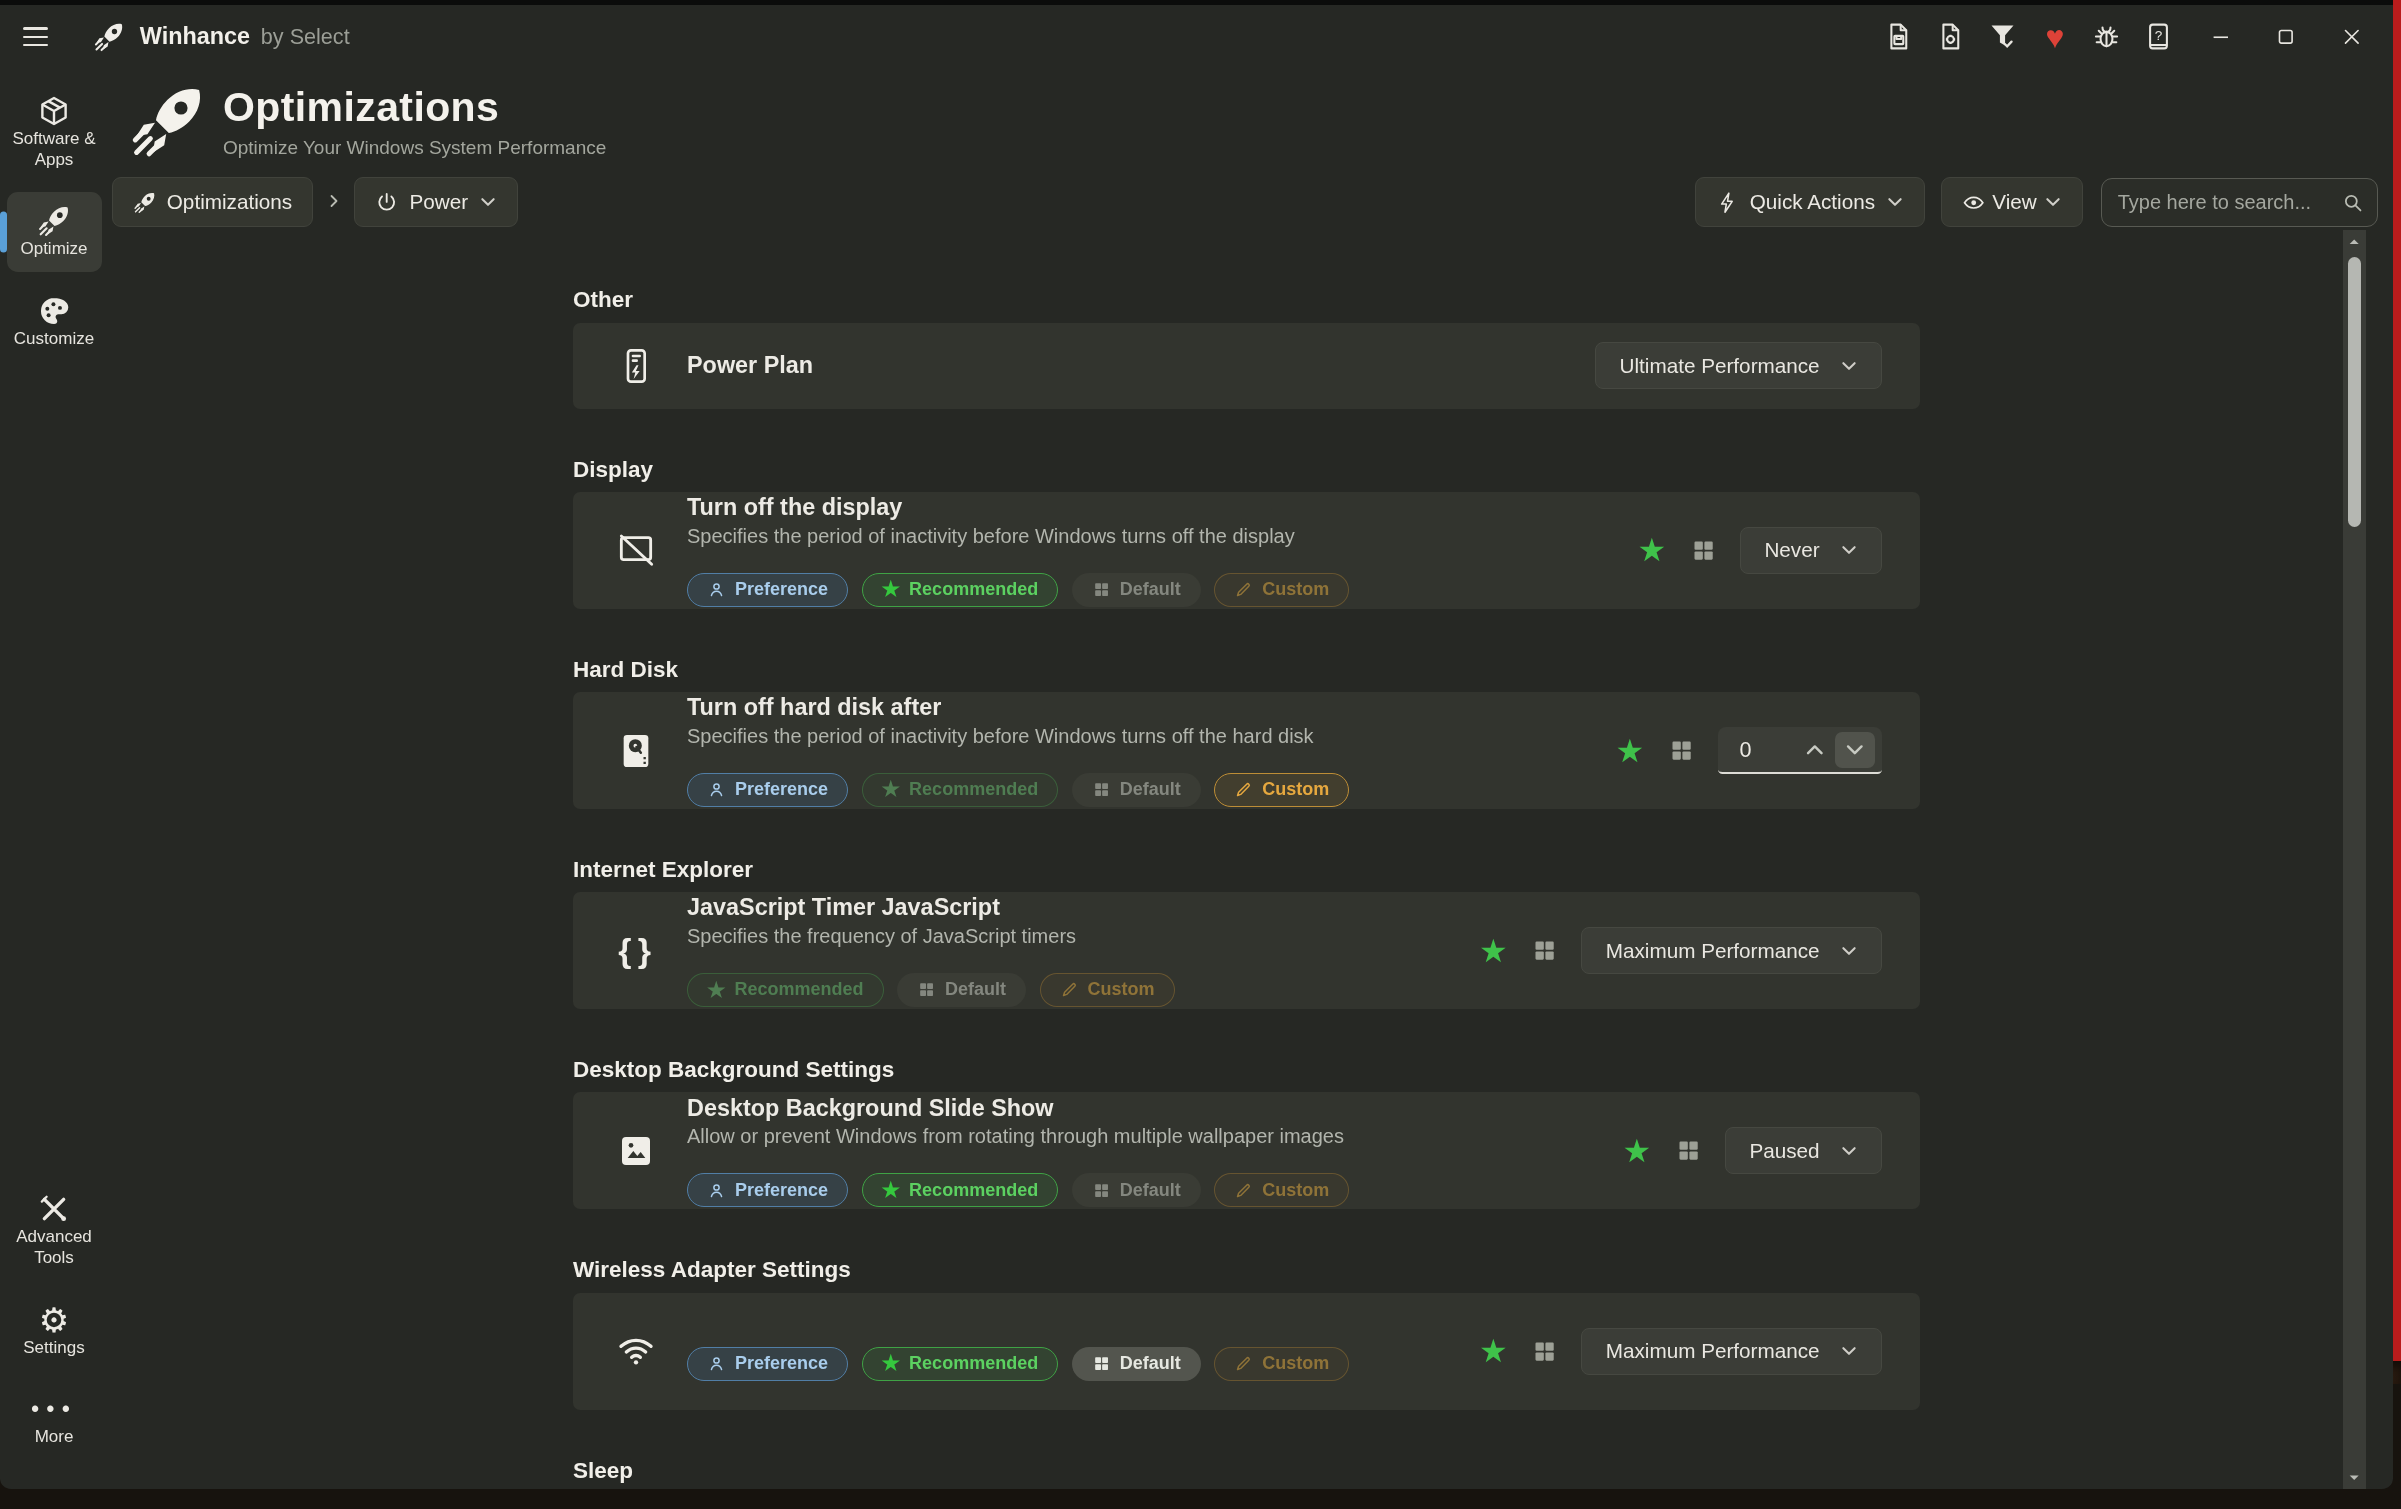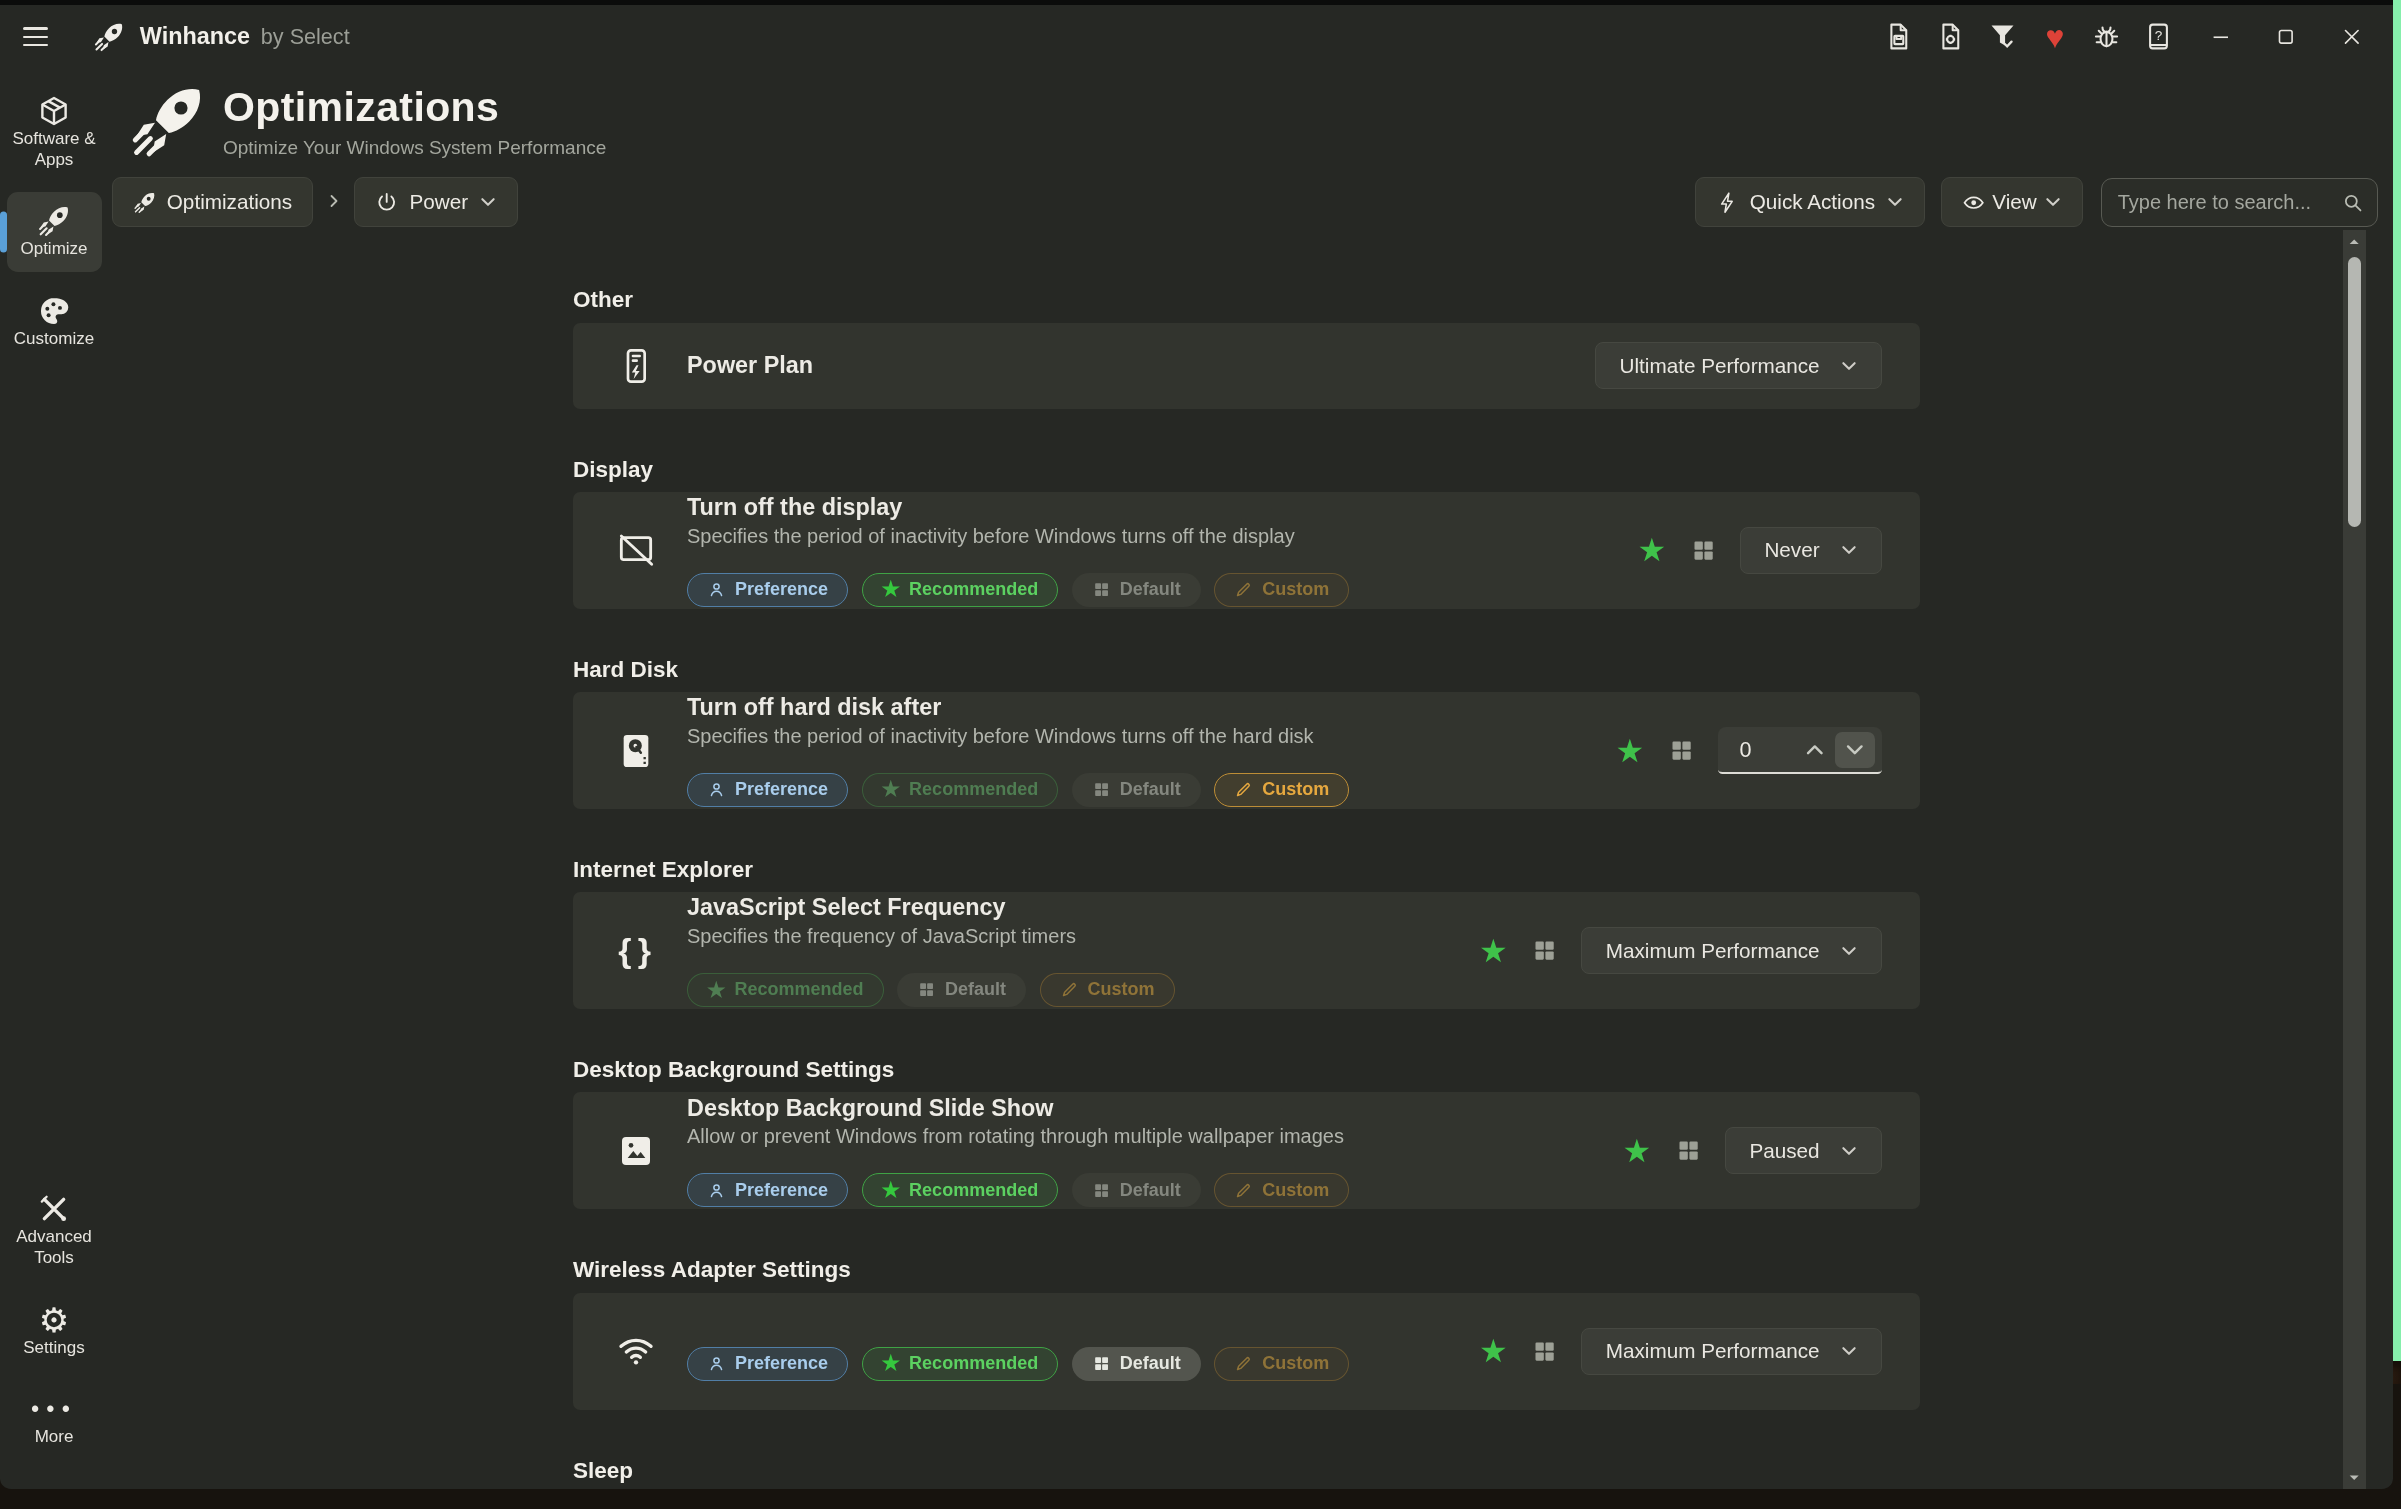--- a/index.html
+++ b/index.html
@@ -1,18 +1,18 @@
 <!DOCTYPE html>
 <html style="font-size:14.4px"><head>
 <meta charset="utf-8">
 <style>
   * { box-sizing: border-box; margin: 0; padding: 0; }
   html,body { width:2401px; height:1510px; overflow:hidden; }
   body { font-family:"Liberation Sans", sans-serif; background:#17130e; }
-  .screen { position:relative; width:2401px; height:1384px; background:#86efac; }
+  .screen { position:relative; width:2401px; height:1384px; background:#b91c1c; }
   .wallpaper-strip { position:absolute; left:0; bottom:0; width:2401px; height:23.4px;
     background:repeating-linear-gradient(92deg,#332416 0px,#4a3621 49px,#27190f 99px,#3b2b1a 153px);
     box-shadow:inset 0 5.4px 9px rgba(0,0,0,.55); }
   .window { position:absolute; left:0; top:0; width:2393px; height:1489px; background:#262824;
     border-radius:0 0 10.8px 10.8px; overflow:hidden; display:flex; flex-direction:column; }
   .win-topstrip { height:5.4px; background:#0b0c0b; flex:none; }
 
   
   .titlebar { height:63px; flex:none; display:flex; align-items:center; padding-left:23.4px; }
   .hamburger { width:41px; height:36px; display:flex; flex-direction:column; justify-content:center; gap:5.4px; cursor:pointer; background:none; border:none; }
@@ -495,21 +495,21 @@
             </div>
           </div>
 
           <div class="section">
             <h2 class="sec-h">Internet Explorer</h2>
             <div class="card">
               <div class="card-icon">
                   <span class="braces">{ }</span>
                 </div>
               <div class="card-text">
-                <div class="card-title">JavaScript Select Frequency</div>
+                <div class="card-title">JavaScript Timer JavaScript</div>
                 <div class="card-desc">Specifies the frequency of JavaScript timers</div>
                 <div class="badges">
                   <span class="badge b-rec off">
                       <span class="bstar">★</span>
                       <span>Recommended</span>
                     </span>
                   <span class="badge b-def off">
                       <svg viewBox="0 0 21 21" width="19" height="19">
                         <use href="#grid4"></use>
                       </svg>

